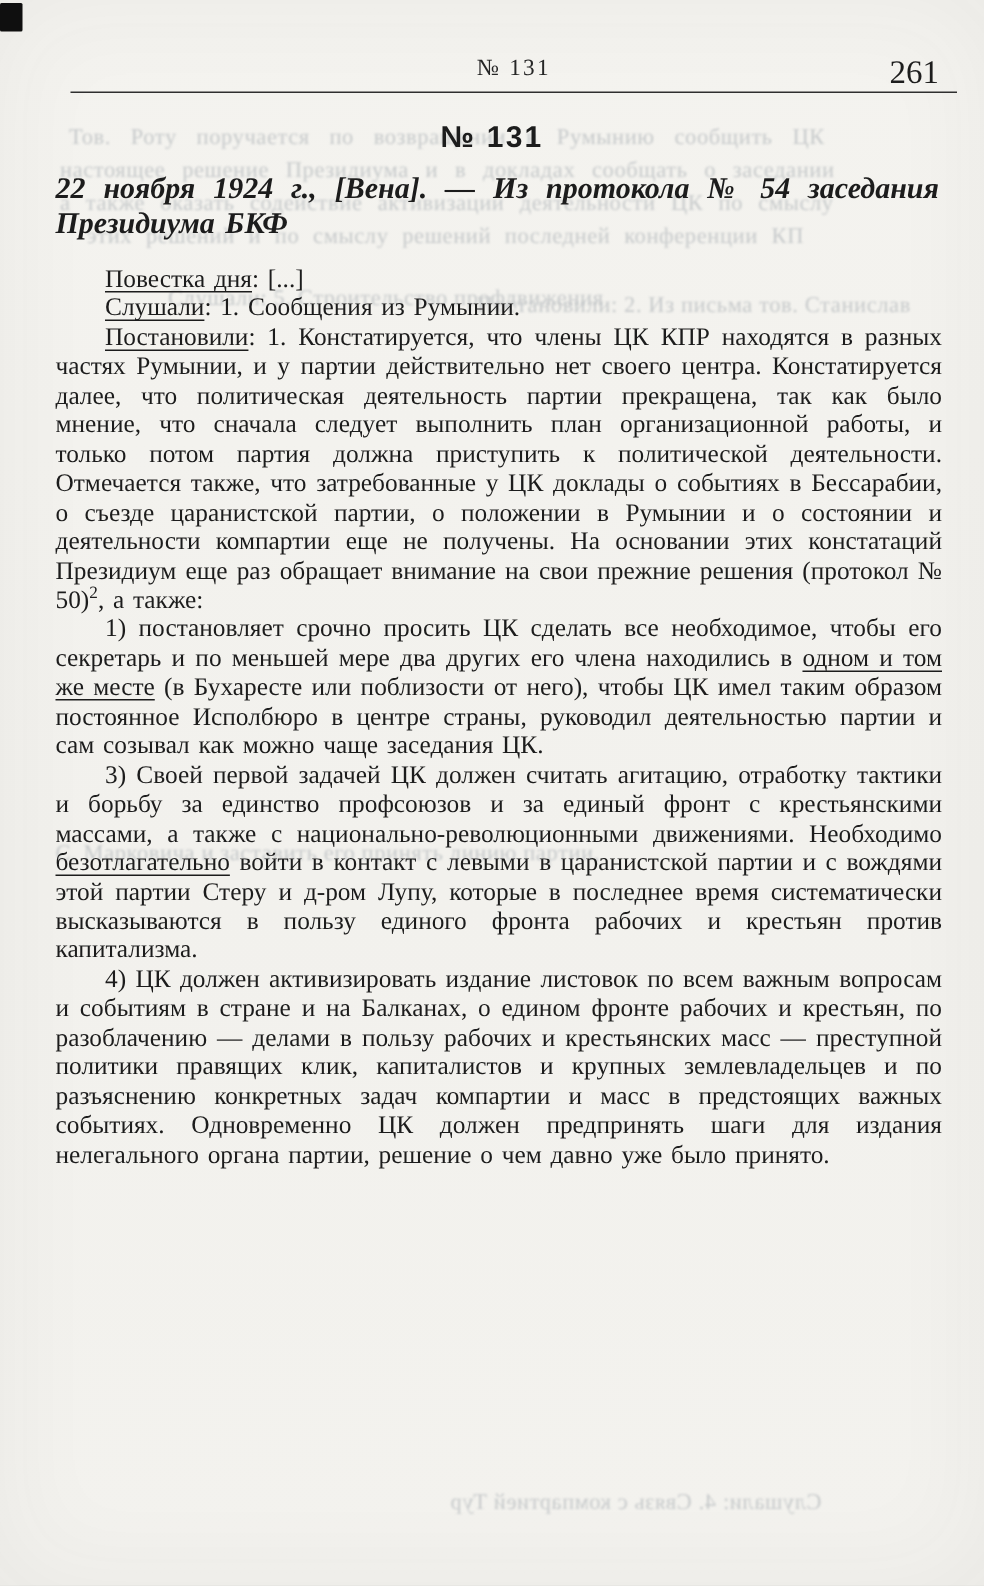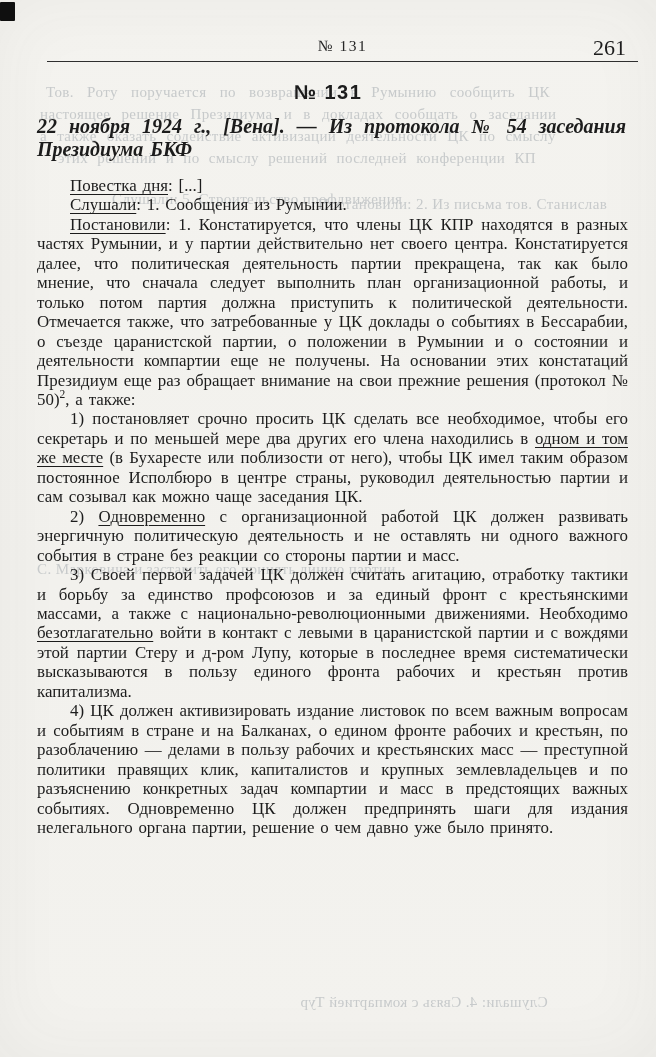--- a/index.html
+++ b/index.html
@@ -102,21 +102,20 @@
 
 
     <p><span class="lead">Повестка дня</span><span>: [...]</span></p>
 
     <p><span class="lead">Слушали</span><span>: 1. Сообщения из Румынии.</span></p>
 
     <p><span class="lead">Постановили</span><span>: 1. Констатируется, что члены ЦК КПР находятся в разных частях Румынии, и у партии действительно нет своего центра. Констатируется далее, что политическая деятельность партии прекращена, так как было мнение, что сначала следует выполнить план организационной работы, и только потом партия должна приступить к политической деятельности. Отмечается также, что затребованные у ЦК доклады о событиях в Бессарабии, о съезде царанистской партии, о положении в Румынии и о состоянии и деятельности компартии еще не получены. На основании этих констатаций Президиум еще раз обращает внимание на свои прежние решения (протокол № 50)</span><sup>2</sup><span>, а также:</span></p>
 
     <p><span>1) постановляет срочно просить ЦК сделать все необходимое, чтобы его секретарь и по меньшей мере два других его члена находились в </span><span class="u">одном и том же месте</span><span> (в Бухаресте или поблизости от него), чтобы ЦК имел таким образом постоянное Исполбюро в центре страны, руководил деятельностью партии и сам созывал как можно чаще заседания ЦК.</span></p>
 
-    <p><span>2) </span><span class="u">Одновременно</span><span> с организационной работой ЦК должен развивать энергичную политическую деятельность и не оставлять ни одного важного события в стране без реакции со стороны партии и масс.</span></p>
 
     <p><span>3) Своей первой задачей ЦК должен считать агитацию, отработку тактики и борьбу за единство профсоюзов и за единый фронт с крестьянскими массами, а также с национально-революционными движениями. Необходимо </span><span class="u">безотлагательно</span><span> войти в контакт с левыми в царанистской партии и с вождями этой партии Стеру и д-ром Лупу, которые в последнее время систематически высказываются в пользу единого фронта рабочих и крестьян против капитализма.</span></p>
 
 
     <p>4) ЦК должен активизировать издание листовок по всем важным вопросам и событиям в стране и на Балканах, о едином фронте рабочих и крестьян, по разоблачению — делами в пользу рабочих и крестьянских масс — преступной политики правящих клик, капиталистов и крупных землевладельцев и по разъяснению конкретных задач компартии и масс в предстоящих важных событиях. Одновременно ЦК должен предпринять шаги для издания нелегального органа партии, решение о чем давно уже было принято.</p>
 
   </div>
 
 </div>
 

